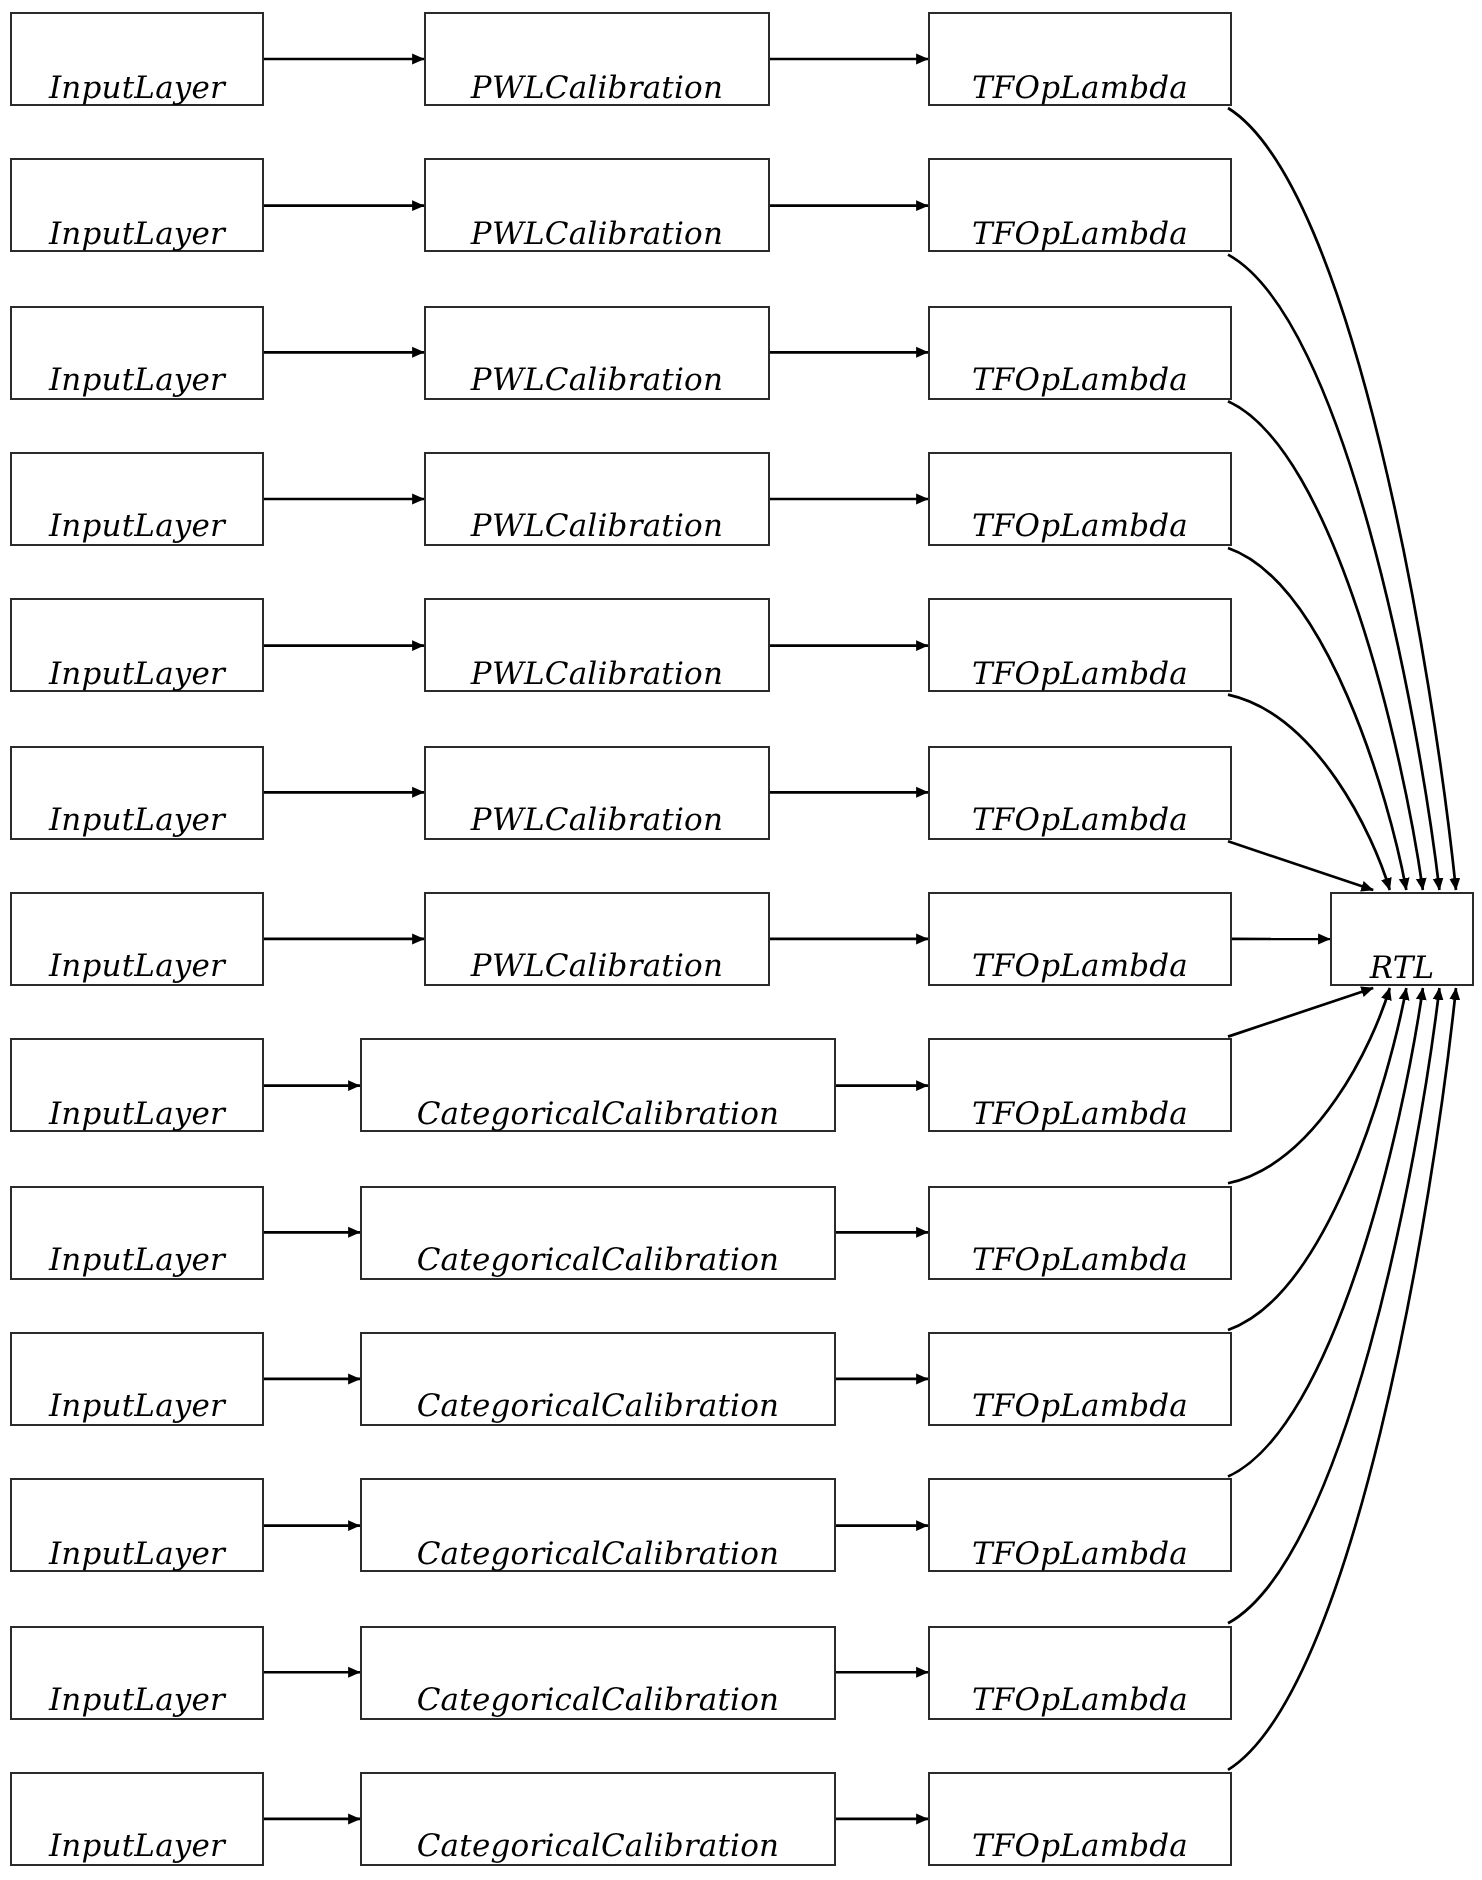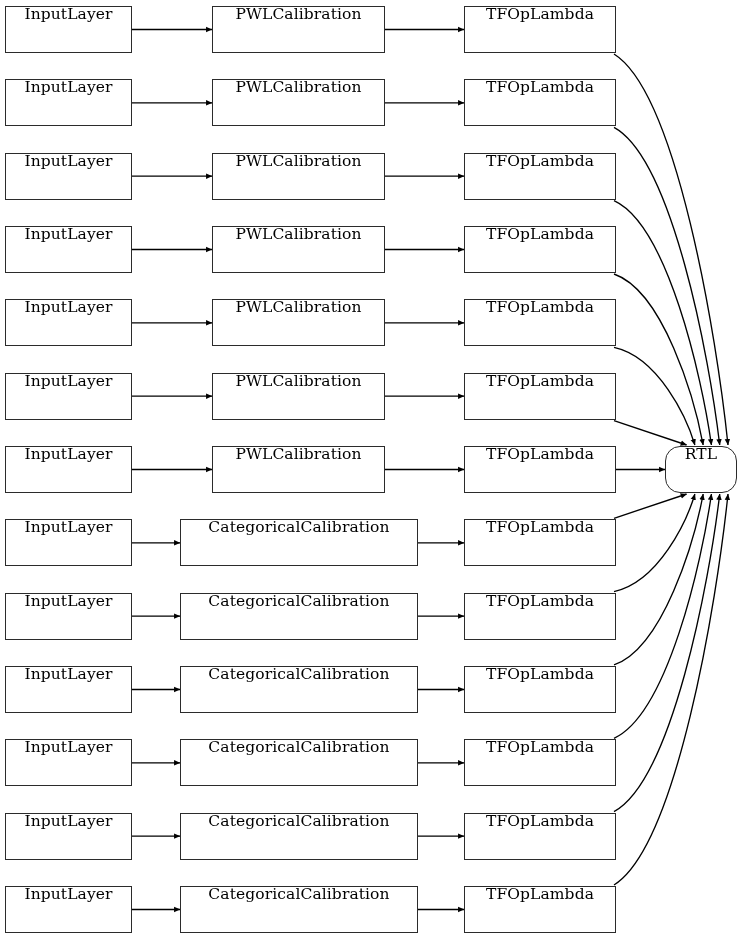--- a/index.html
+++ b/index.html
@@ -24,25 +24,26 @@
     width: 741px;
     height: 940px;
     pointer-events: none;
   }
   .node {
     position: absolute;
     box-sizing: border-box;
     border: 1px solid #2b2b2b;
     background: #ffffff;
     display: flex;
-    align-items: flex-start;
+    align-items: flex-end;
     justify-content: center;
     color: #000000;
     white-space: nowrap;
     line-height: 1;
+    font-style: italic;
   }
   .node-label {
     font-family: "DejaVu Serif", "Liberation Serif", serif;
     font-size: 15.5px;
     color: #000000;
     letter-spacing: 0.1px;
   }
   .node-rtl .node-label {
     font-size: 15.5px;
   }
@@ -210,17 +211,17 @@
       </div>
       <div class="node" style="left: 5px; top: 885.96px; width: 127px; height: 47px;">
         <span class="node-label">InputLayer</span>
       </div>
       <div class="node" style="left: 180px; top: 885.96px; width: 238px; height: 47px;">
         <span class="node-label">CategoricalCalibration</span>
       </div>
       <div class="node" style="left: 464px; top: 885.96px; width: 152px; height: 47px;">
         <span class="node-label">TFOpLambda</span>
       </div>
-      <div class="node node-rtl" style="left: 665px; top: 446px; width: 72px; height: 47px; border-radius: 15px;">
+      <div class="node node-rtl" style="left: 665px; top: 446px; width: 72px; height: 47px;">
         <span class="node-label">RTL</span>
       </div>
     </div>
 </div>
 
 </body></html>

